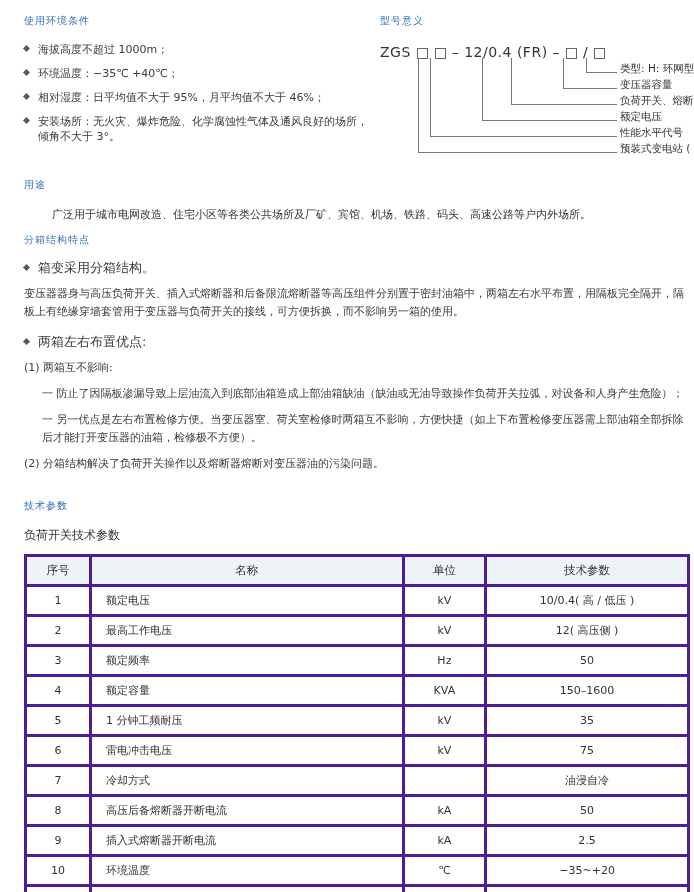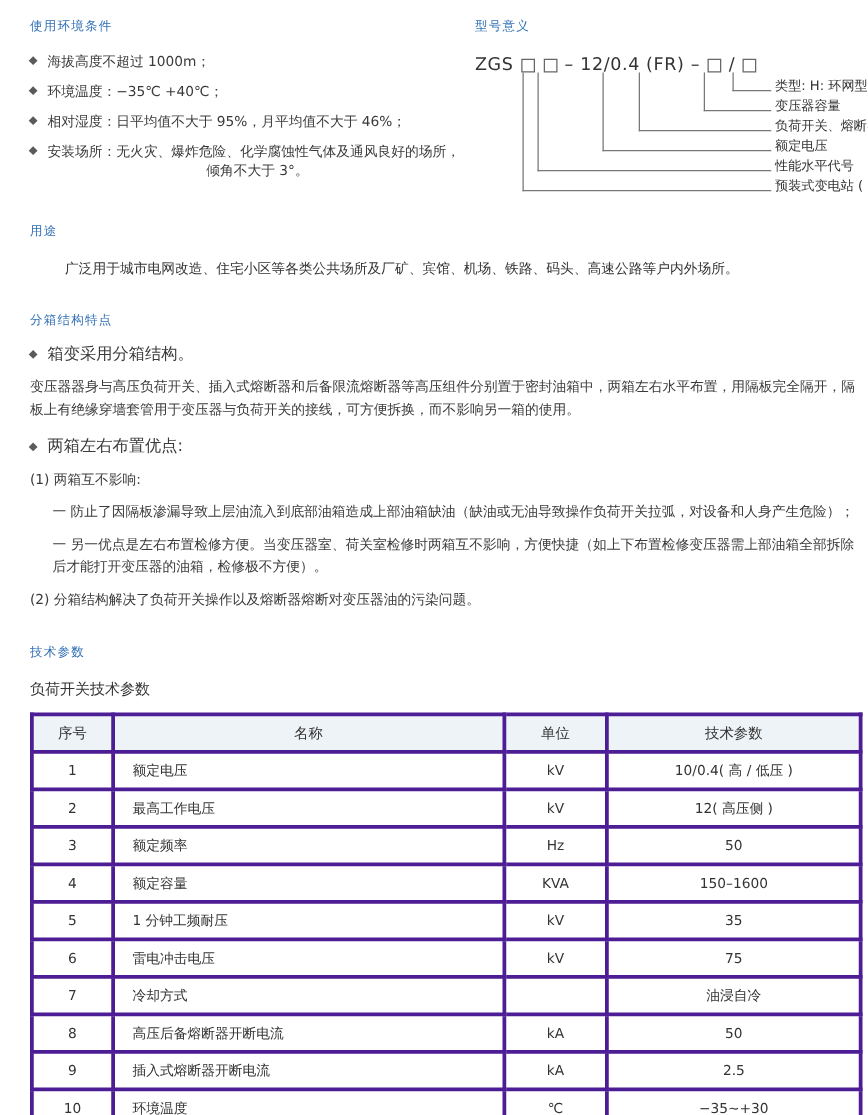--- a/index.html
+++ b/index.html
@@ -66,21 +66,20 @@
     top: 4px;
     width: 5px;
     height: 5px;
     background: #5a5a5a;
     transform: rotate(45deg);
   }
   .sub-line {
     display: block;
     padding-left: 0;
     line-height: 16px;
-    text-align: center;
   }
   
   .model-wrap {
     position: relative;
     margin-top: 16px;
     height: 130px;
     font-size: 10.5px;
     color: #333;
   }
   .model-code {
@@ -116,21 +115,21 @@
     padding-left: 14px;
   }
   .usage p {
     margin: 14px 0 0 28px;
     line-height: 17px;
     font-size: 11px;
   }
   
   .features {
     padding-left: 14px;
-    margin-top: 26px;
+    margin-top: 10px;
   }
   .feat-item {
     position: relative;
     padding-left: 14px;
     margin-top: 12px;
     line-height: 18px;
     font-size: 13px;
     color: #3a3a3a;
   }
   .feat-item .dia {
@@ -342,21 +341,21 @@
       <tr>
         <td>9</td>
         <td class="name">插入式熔断器开断电流</td>
         <td>kA</td>
         <td>2.5</td>
       </tr>
       <tr>
         <td>10</td>
         <td class="name">环境温度</td>
         <td>℃</td>
-        <td>−35~+30</td>
+        <td>−35~+20</td>
       </tr>
       <tr>
         <td>11</td>
         <td class="name">线圈允许温升</td>
         <td>K</td>
         <td>65</td>
       </tr>
 
     </tbody>
   </table>

